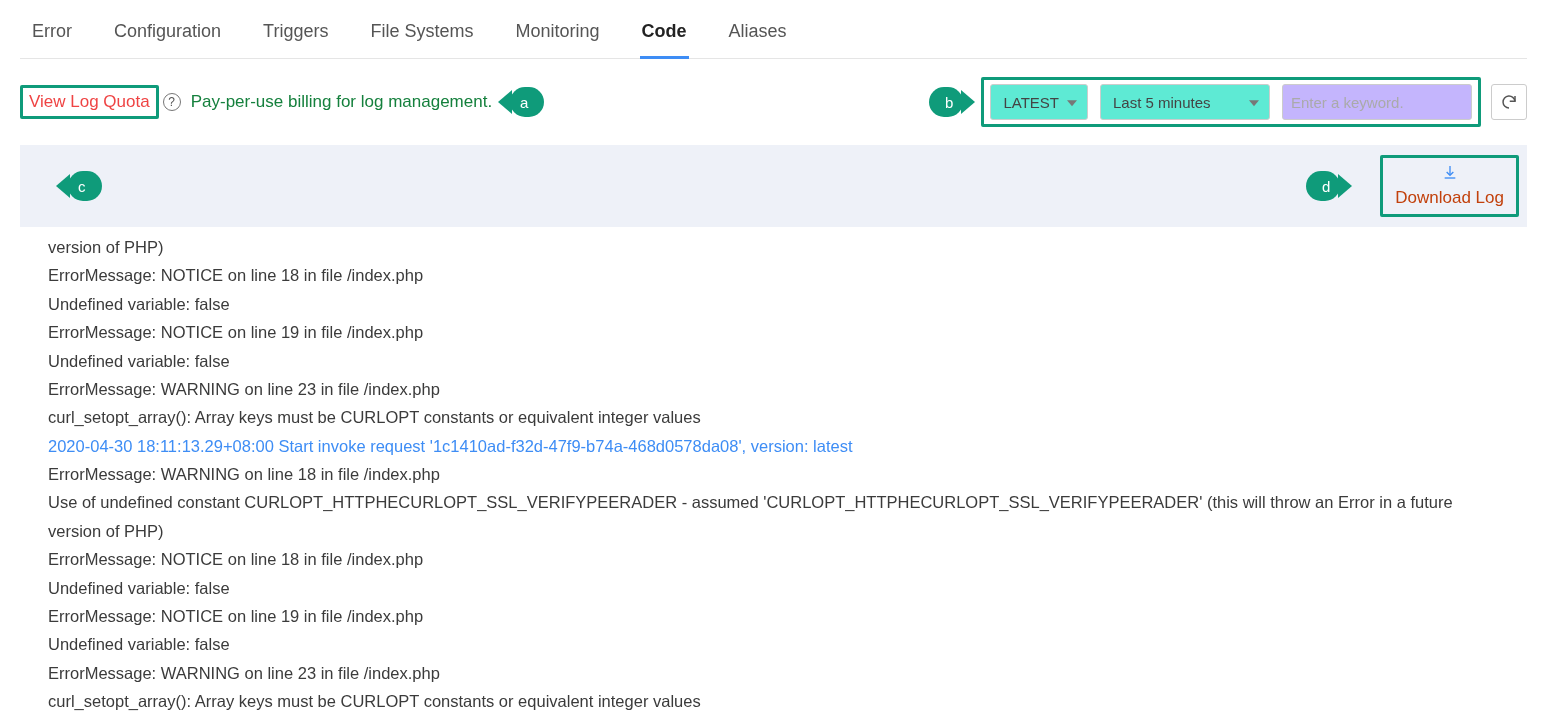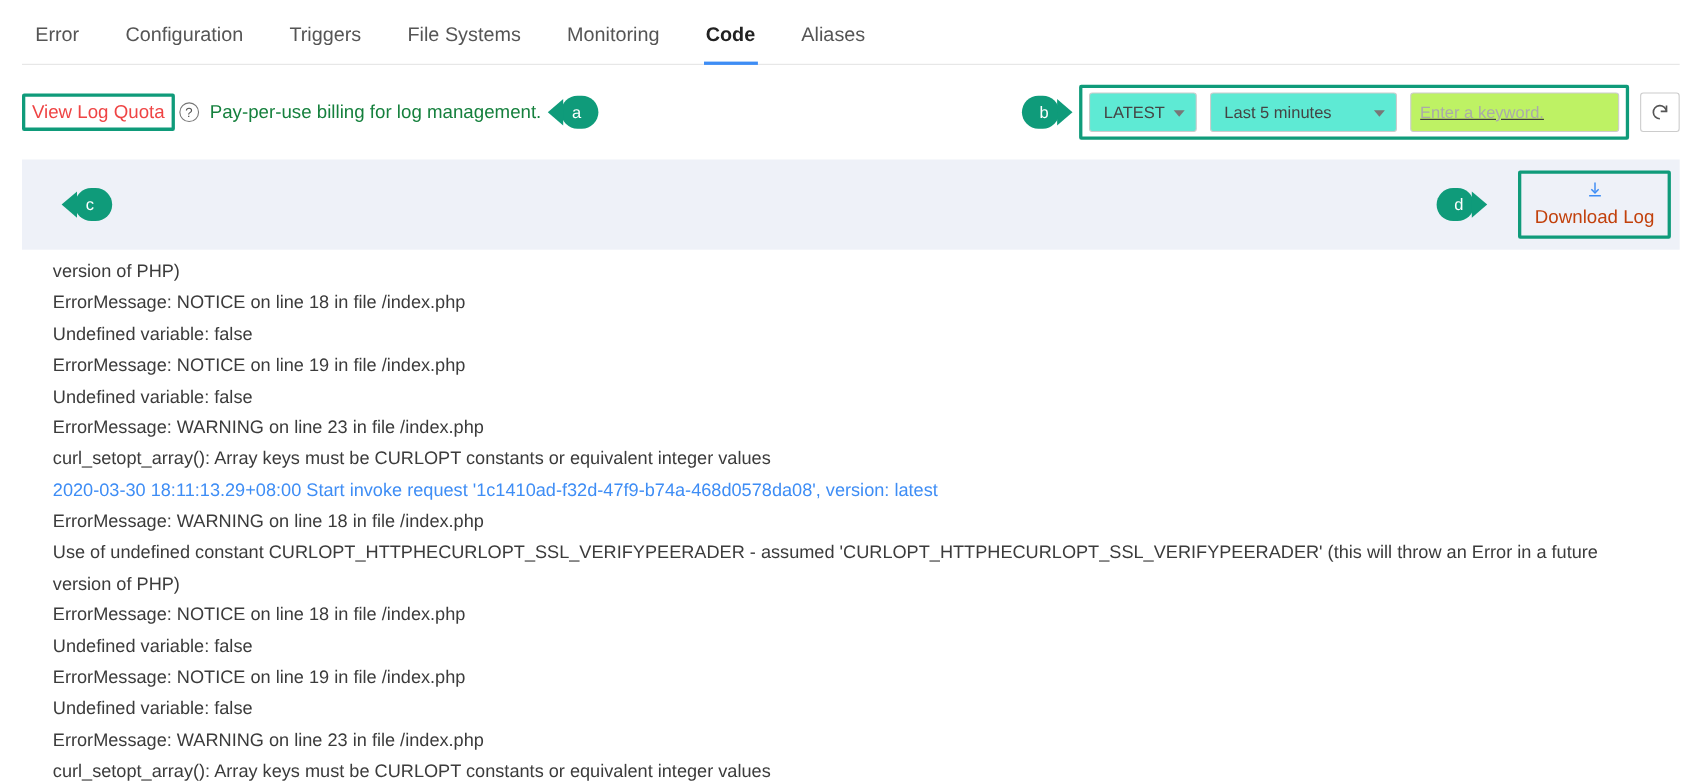--- a/index.html
+++ b/index.html
@@ -126,22 +126,21 @@
     border-top: 6px solid #777;
   }
   .search-wrap {
     border: 1px solid #ccc;
     border-radius: 3px;
     height: 36px;
     display: flex;
     align-items: center;
     padding: 0 8px;
     width: 190px;
-    background: #bef264;
-    text-decoration: underline;
+    background: #c4b5fd;
   }
   .search-wrap input {
     border: none;
     outline: none;
     flex: 1;
     font-size: 15px;
     color: #333;
     background: transparent;
   }
   .search-wrap input::placeholder { color: #aaa; }
@@ -266,21 +265,21 @@
 </div>
 
 <div class="log-body" id="log-body">
     <span class="log-line">version of PHP)</span>
     <span class="log-line">ErrorMessage: NOTICE on line 18 in file /index.php</span>
     <span class="log-line">Undefined variable: false</span>
     <span class="log-line">ErrorMessage: NOTICE on line 19 in file /index.php</span>
     <span class="log-line">Undefined variable: false</span>
     <span class="log-line">ErrorMessage: WARNING on line 23 in file /index.php</span>
     <span class="log-line">curl_setopt_array(): Array keys must be CURLOPT constants or equivalent integer values</span>
-    <span class="log-line hl">2020-03-30 18:11:13.29+08:00 Start invoke request '1c1410ad-f32d-47f9-b74a-468d0578da08', version: latest</span>
+    <span class="log-line hl">2020-04-30 18:11:13.29+08:00 Start invoke request '1c1410ad-f32d-47f9-b74a-468d0578da08', version: latest</span>
     <span class="log-line">ErrorMessage: WARNING on line 18 in file /index.php</span>
     <span class="log-line">Use of undefined constant CURLOPT_HTTPHECURLOPT_SSL_VERIFYPEERADER - assumed 'CURLOPT_HTTPHECURLOPT_SSL_VERIFYPEERADER' (this will throw an Error in a future version of PHP)</span>
     <span class="log-line">ErrorMessage: NOTICE on line 18 in file /index.php</span>
     <span class="log-line">Undefined variable: false</span>
     <span class="log-line">ErrorMessage: NOTICE on line 19 in file /index.php</span>
     <span class="log-line">Undefined variable: false</span>
     <span class="log-line">ErrorMessage: WARNING on line 23 in file /index.php</span>
     <span class="log-line">curl_setopt_array(): Array keys must be CURLOPT constants or equivalent integer values</span>
   </div>
 

